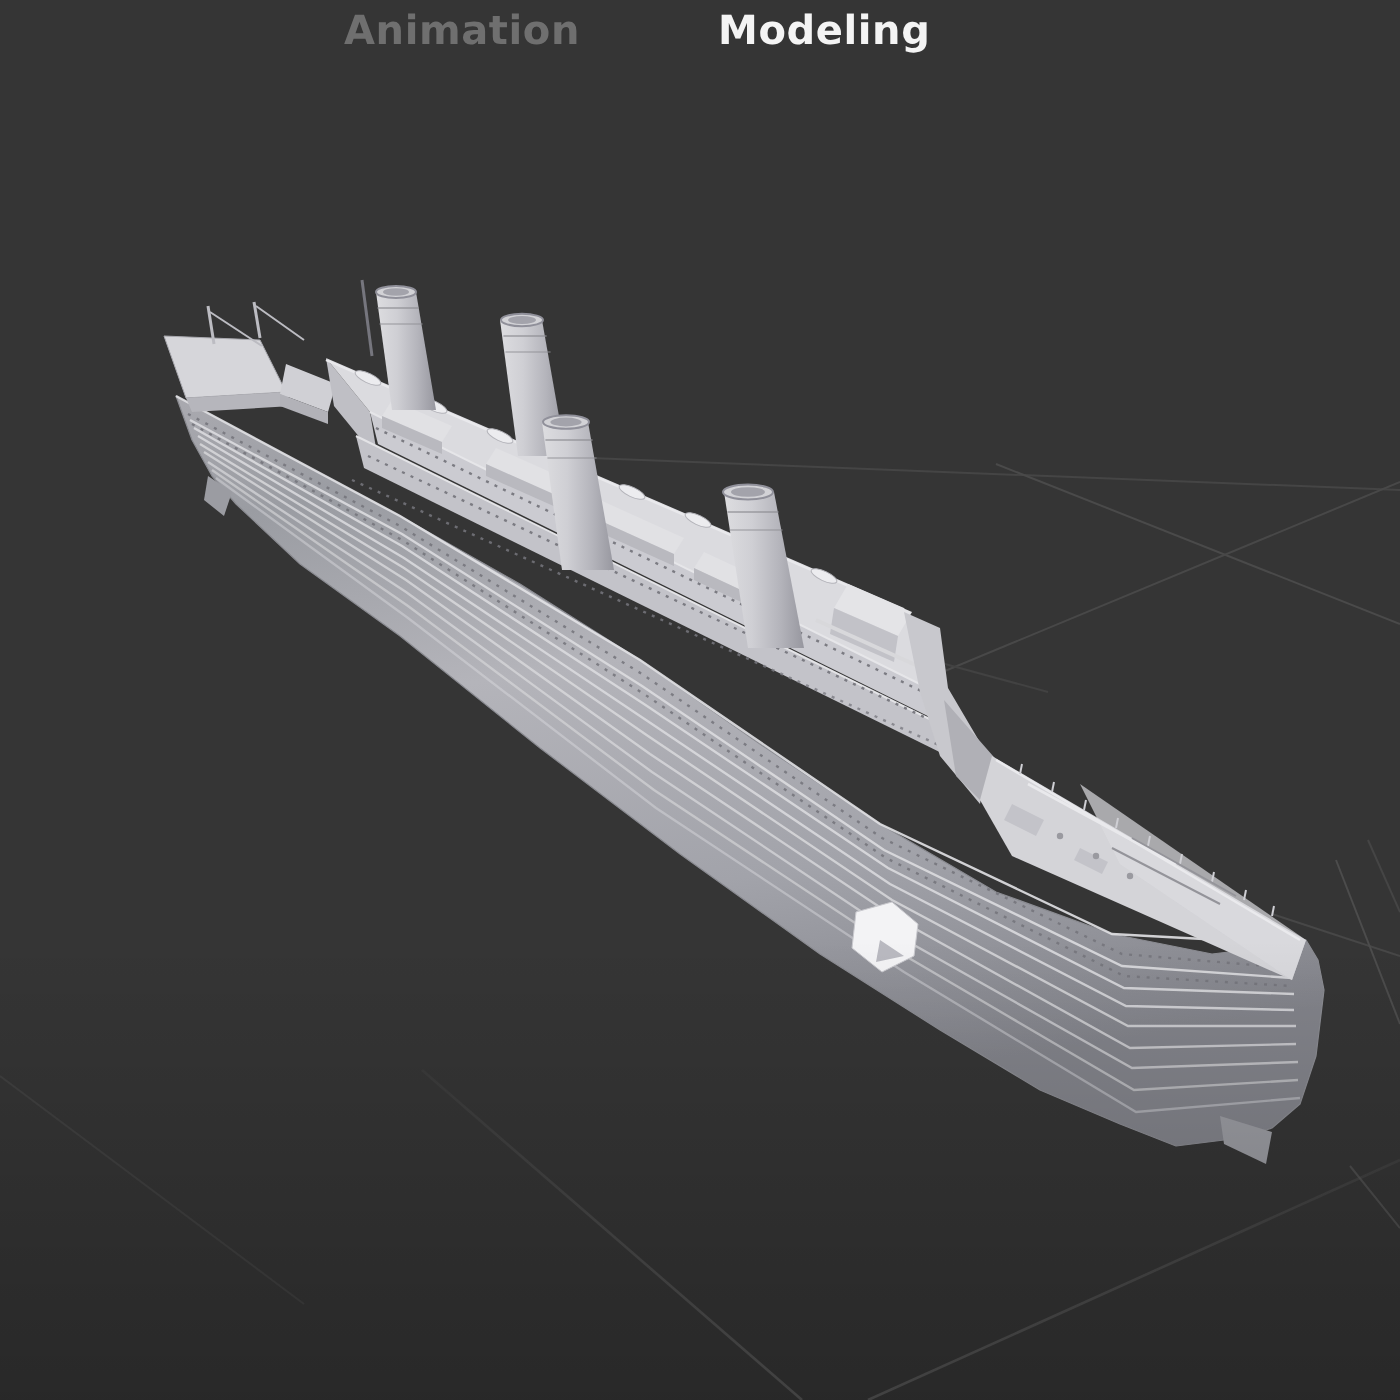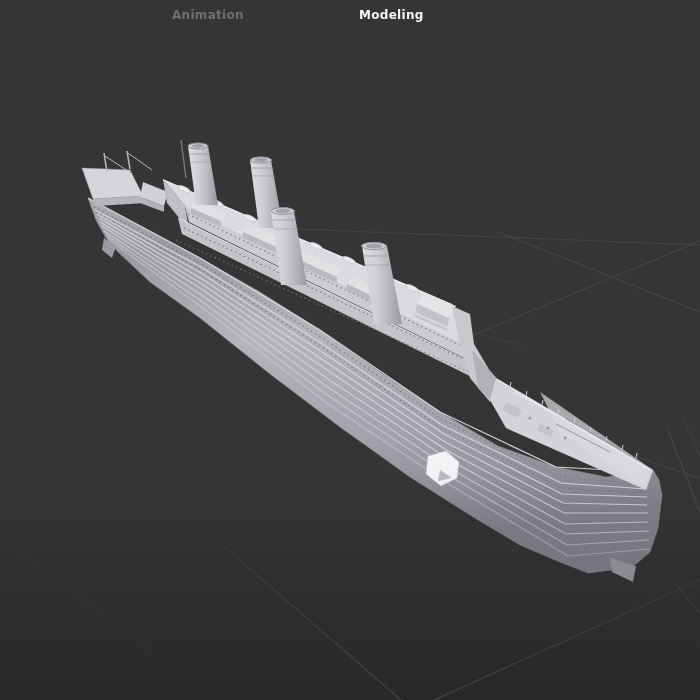--- a/index.html
+++ b/index.html
@@ -1,21 +1,21 @@
 <!DOCTYPE html>
 <html style="--bg: #353535; --grid: #4e4e4e; --tab-active: #f4f4f4; --tab-inactive: #6f6f6f;"><head>
 <meta charset="utf-8">
 <style>
   html,body{margin:0;padding:0;}
   body{width:700px;height:700px;overflow:hidden;background:var(--bg,#353535);
        font-family:"DejaVu Sans","Liberation Sans",sans-serif;}
   .stage{position:relative;width:700px;height:700px;background:var(--bg,#353535);}
   .viewport-svg{position:absolute;left:0;top:0;width:700px;height:700px;display:block;}
   .topbar{position:absolute;left:0;top:0;width:700px;height:30px;pointer-events:none;}
-  .tab{position:absolute;top:3px;height:24px;line-height:24px;font-size:12px;
+  .tab{position:absolute;top:3px;height:24px;line-height:24px;font-size:20px;
        font-weight:700;letter-spacing:.3px;pointer-events:auto;cursor:default;}
   .tab.inactive{color:var(--tab-inactive,#6f6f6f);left:172px;}
   .tab.active{color:var(--tab-active,#f4f4f4);left:359px;}
 </style>
 </head>
 <body>
 
 <div class="stage">
 
 <svg class="viewport-svg" viewBox="0 0 700 700">

